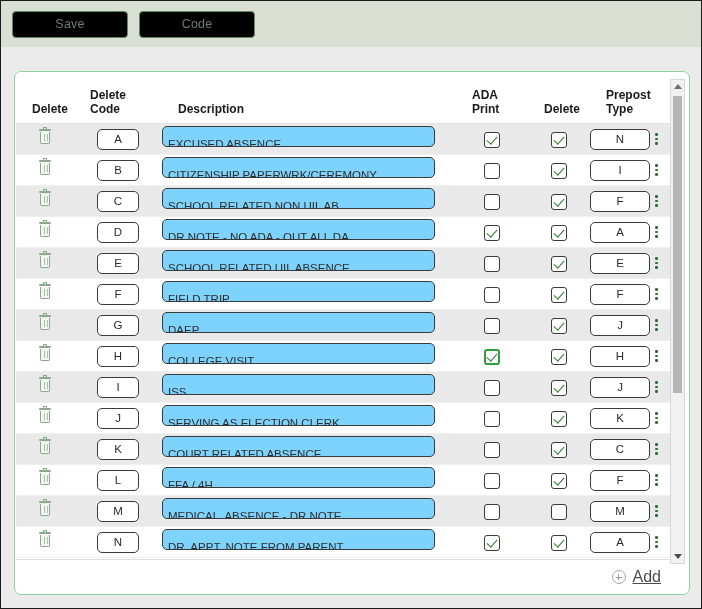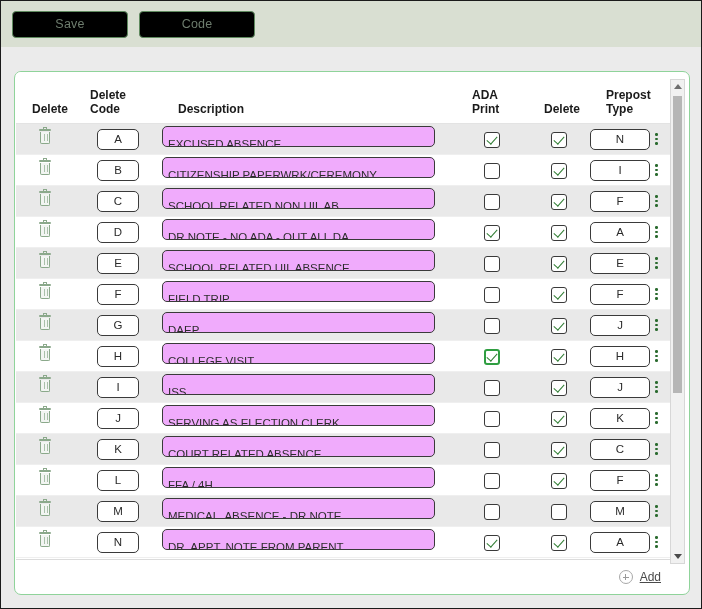--- a/index.html
+++ b/index.html
@@ -159,21 +159,21 @@
     border-radius: 5px;
     cursor: pointer;
   }
 
   
   .desc-input {
     width: 273px; height: 21px;
     font-family: "Liberation Sans", sans-serif;
     font-size: 11.5px;
     color: #2d2d2d;
-    background: #f0abfc;
+    background: #7dd3fc;
     border: 1px solid #3a3a3a;
     border-radius: 5px;
     padding: 16px 0 0 5px;
     outline: none;
   }
 
   
   .cbx {
     display: inline-block;
     width: 16px; height: 16px;
@@ -281,21 +281,21 @@
     cursor: pointer;
   }
   .plus-icon:before, .plus-icon:after {
     content: "";
     position: absolute;
     background: #9a9a9a;
   }
   .plus-icon:before { left: 3px; top: 5.5px; width: 6px; height: 1px; }
   .plus-icon:after  { left: 5.5px; top: 3px; width: 1px; height: 6px; }
   .add-link {
-    font-size: 12px;
+    font-size: 16px;
     color: #4a4a4a;
     text-decoration: underline;
     cursor: pointer;
   }
   .grid-foot-rule {
     position: absolute;
     left: 1px; bottom: 34px;
     width: 659px; height: 1px;
     background: #dcdcdc;
   }

